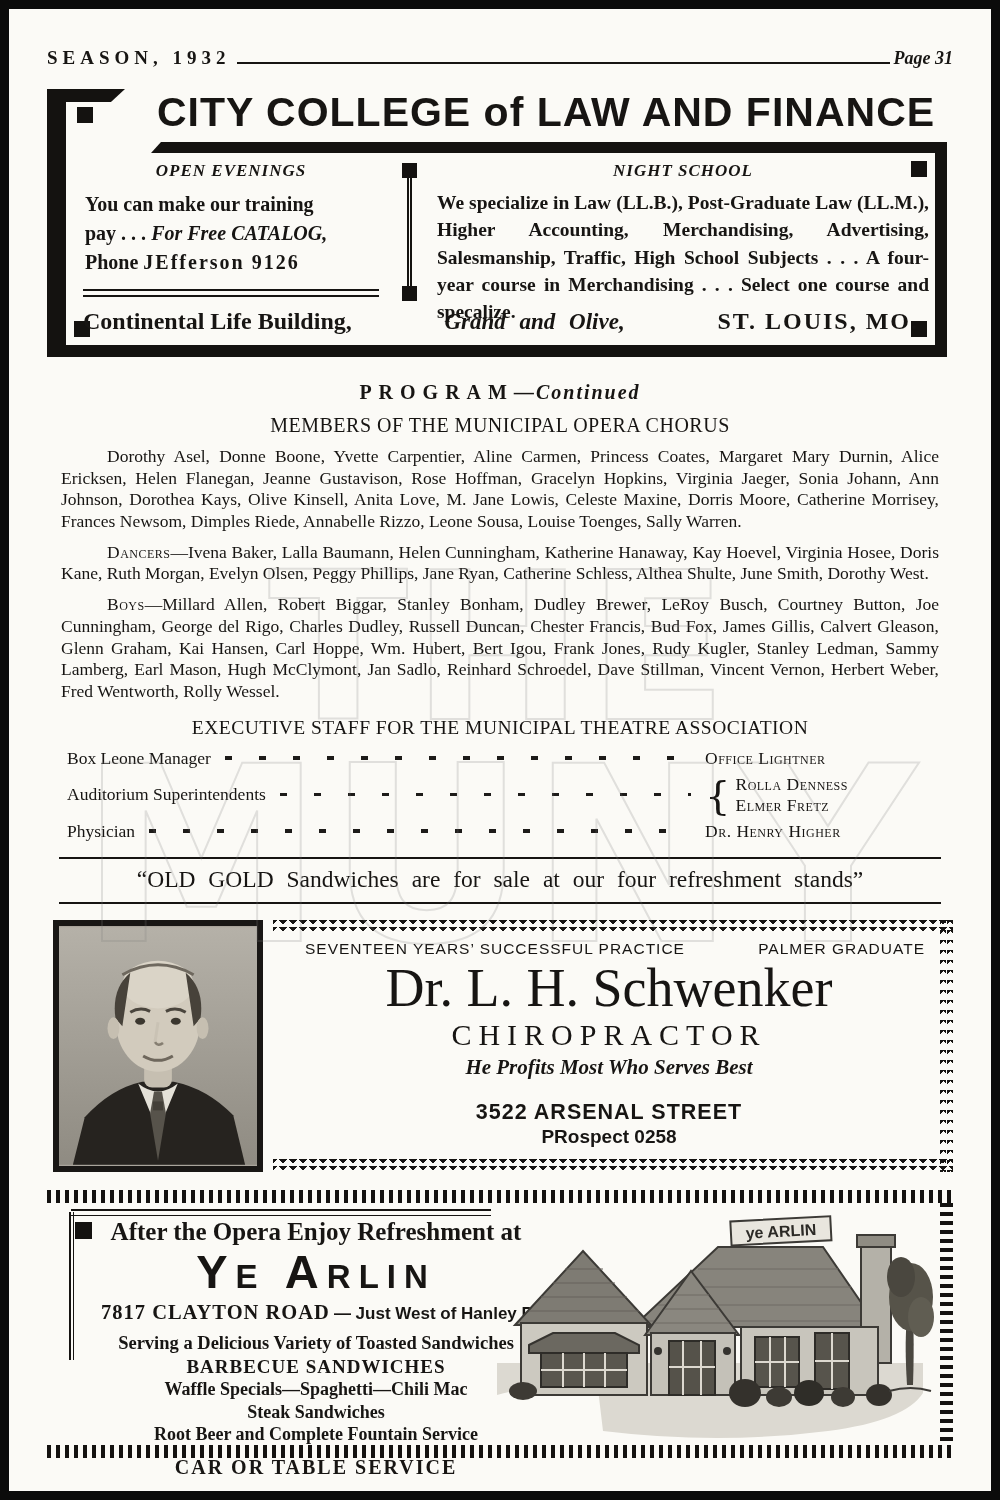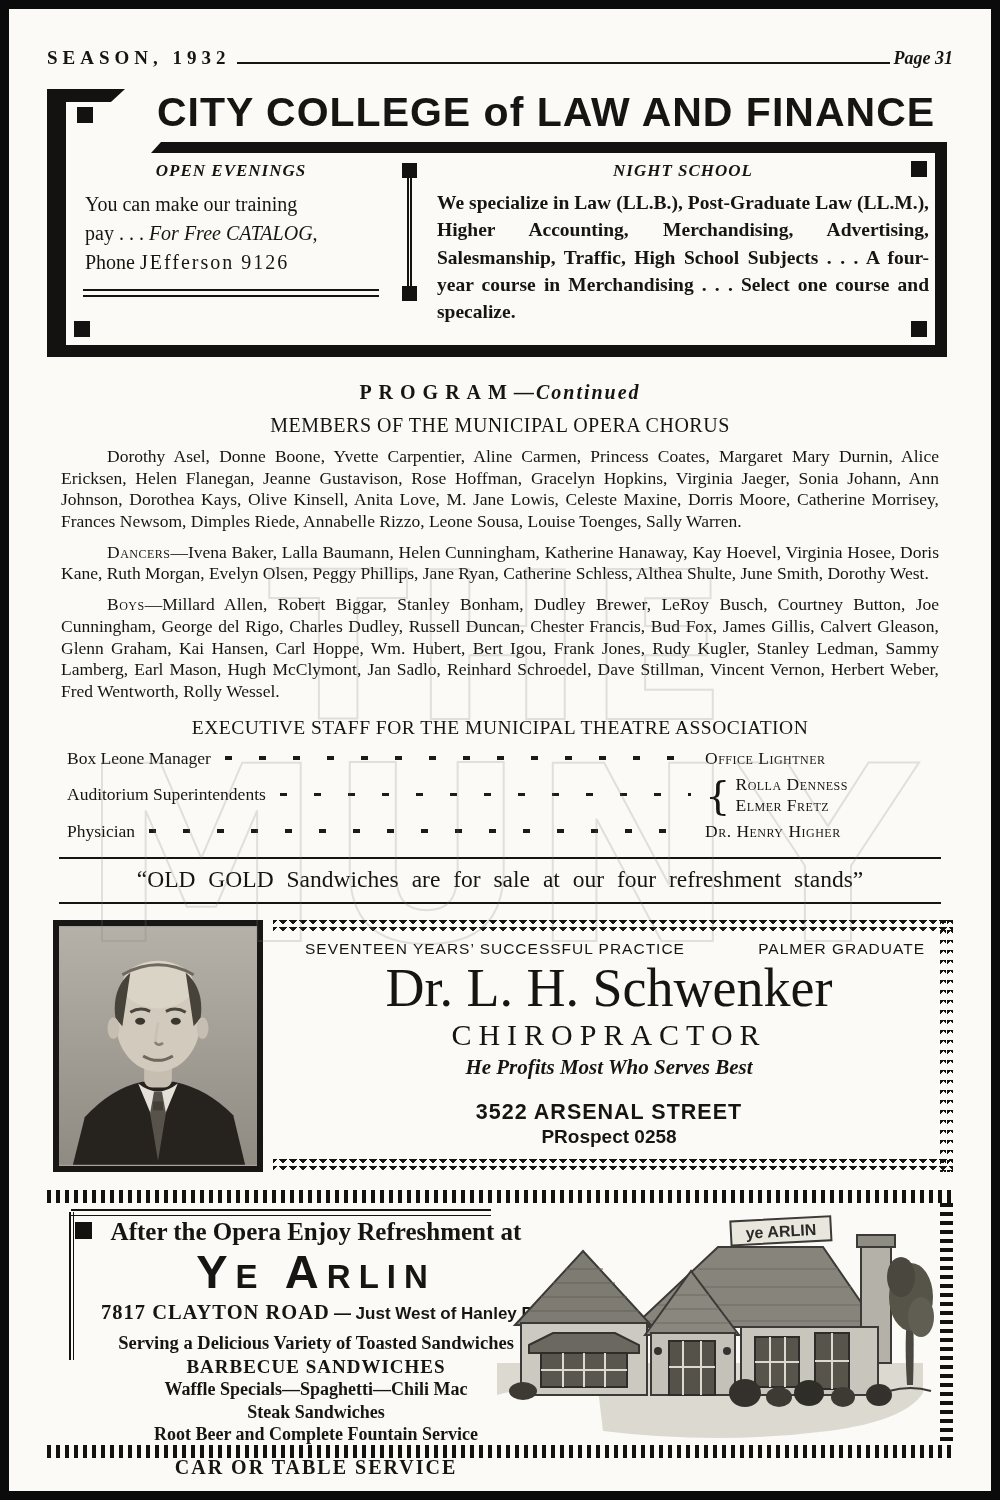--- a/index.html
+++ b/index.html
@@ -30,21 +30,21 @@
   .c-bottom{left:0;right:6px;bottom:0;height:12px;}
   .sq{position:absolute;width:16px;height:16px;background:#141210;}
   .sq-tl{left:30px;top:22px;} .sq-bl{left:27px;bottom:20px;}
   .sq-tr{right:26px;top:76px;} .sq-br{right:26px;bottom:20px;}
   .c-title{position:absolute;left:110px;right:20px;top:4px;text-align:center;
            font-family:"Liberation Sans","DejaVu Sans",sans-serif;font-size:41px;font-weight:600;
            letter-spacing:1px;white-space:nowrap;}
   .c-body{position:absolute;left:34px;right:24px;top:76px;display:flex;}
   .c-colL{width:300px;text-align:center;}
   .c-h{font-style:italic;font-weight:bold;font-size:17px;letter-spacing:1px;margin-bottom:8px;}
-  .c-lines{font-size:20px;font-weight:normal;line-height:1.45;text-align:left;padding-left:4px;margin-top:9px;}
+  .c-lines{font-size:20px;font-weight:bold;line-height:1.45;text-align:left;padding-left:4px;margin-top:9px;}
   .c-lines .it{font-style:italic;}
   .c-lines .sp{letter-spacing:2px;}
   .dbl{border-top:2.5px solid #161412;border-bottom:2.5px solid #161412;height:4px;margin:12px 2px 0 2px;}
   .c-div{width:56px;display:flex;flex-direction:column;align-items:center;padding-top:2px;}
   .c-div .dsq{width:15px;height:15px;background:#141210;}
   .c-div .dline{width:5px;flex:0 0 108px;border-left:2px solid #141210;border-right:2px solid #141210;box-sizing:border-box;}
   .c-colR{flex:1;text-align:center;}
   .c-p{font-size:19.5px;font-weight:bold;text-align:justify;line-height:1.4;margin-top:6px;}
   .c-foot{position:absolute;left:36px;right:34px;bottom:22px;display:flex;align-items:baseline;justify-content:space-between;}
   .c-foot .b1{font-weight:bold;font-size:24px;}
@@ -171,20 +171,25 @@
         <div class="dsq"></div>
         <div class="dline"></div>
         <div class="dsq"></div>
       </div>
       <div class="c-colR">
         <div class="c-h">NIGHT SCHOOL</div>
         <div class="c-p">We specialize in Law (LL.B.), Post-Graduate Law (LL.M.), Higher Accounting, Merchandising, Advertising, Salesmanship, Traffic, High School Subjects . . . A four-year course in Merchandising . . . Select one course and specalize.</div>
       </div>
     </div>
 
+    <div class="c-foot">
+      <span class="b1">Continental Life Building,</span>
+      <span class="b2">Grand and Olive,</span>
+      <span class="b3">ST. LOUIS, MO.</span>
+    </div>
   </div>
 
   <div class="program">
     <div class="p-title">
       <span class="main">PROGRAM</span><span class="cont">—Continued</span>
     </div>
     <div class="p-chorus-h">MEMBERS OF THE MUNICIPAL OPERA CHORUS</div>
     <div class="para">Dorothy Asel, Donne Boone, Yvette Carpentier, Aline Carmen, Princess Coates, Margaret Mary Durnin, Alice Ericksen, Helen Flanegan, Jeanne Gustavison, Rose Hoffman, Gracelyn Hopkins, Virginia Jaeger, Sonia Johann, Ann Johnson, Dorothea Kays, Olive Kinsell, Anita Love, M. Jane Lowis, Celeste Maxine, Dorris Moore, Catherine Morrisey, Frances Newsom, Dimples Riede, Annabelle Rizzo, Leone Sousa, Louise Toenges, Sally Warren.</div>
     <div class="para">
       <span class="sc">Dancers</span><span>—Ivena Baker, Lalla Baumann, Helen Cunningham, Katherine Hanaway, Kay Hoevel, Virginia Hosee, Doris Kane, Ruth Morgan, Evelyn Olsen, Peggy Phillips, Jane Ryan, Catherine Schless, Althea Shulte, June Smith, Dorothy West.</span>

